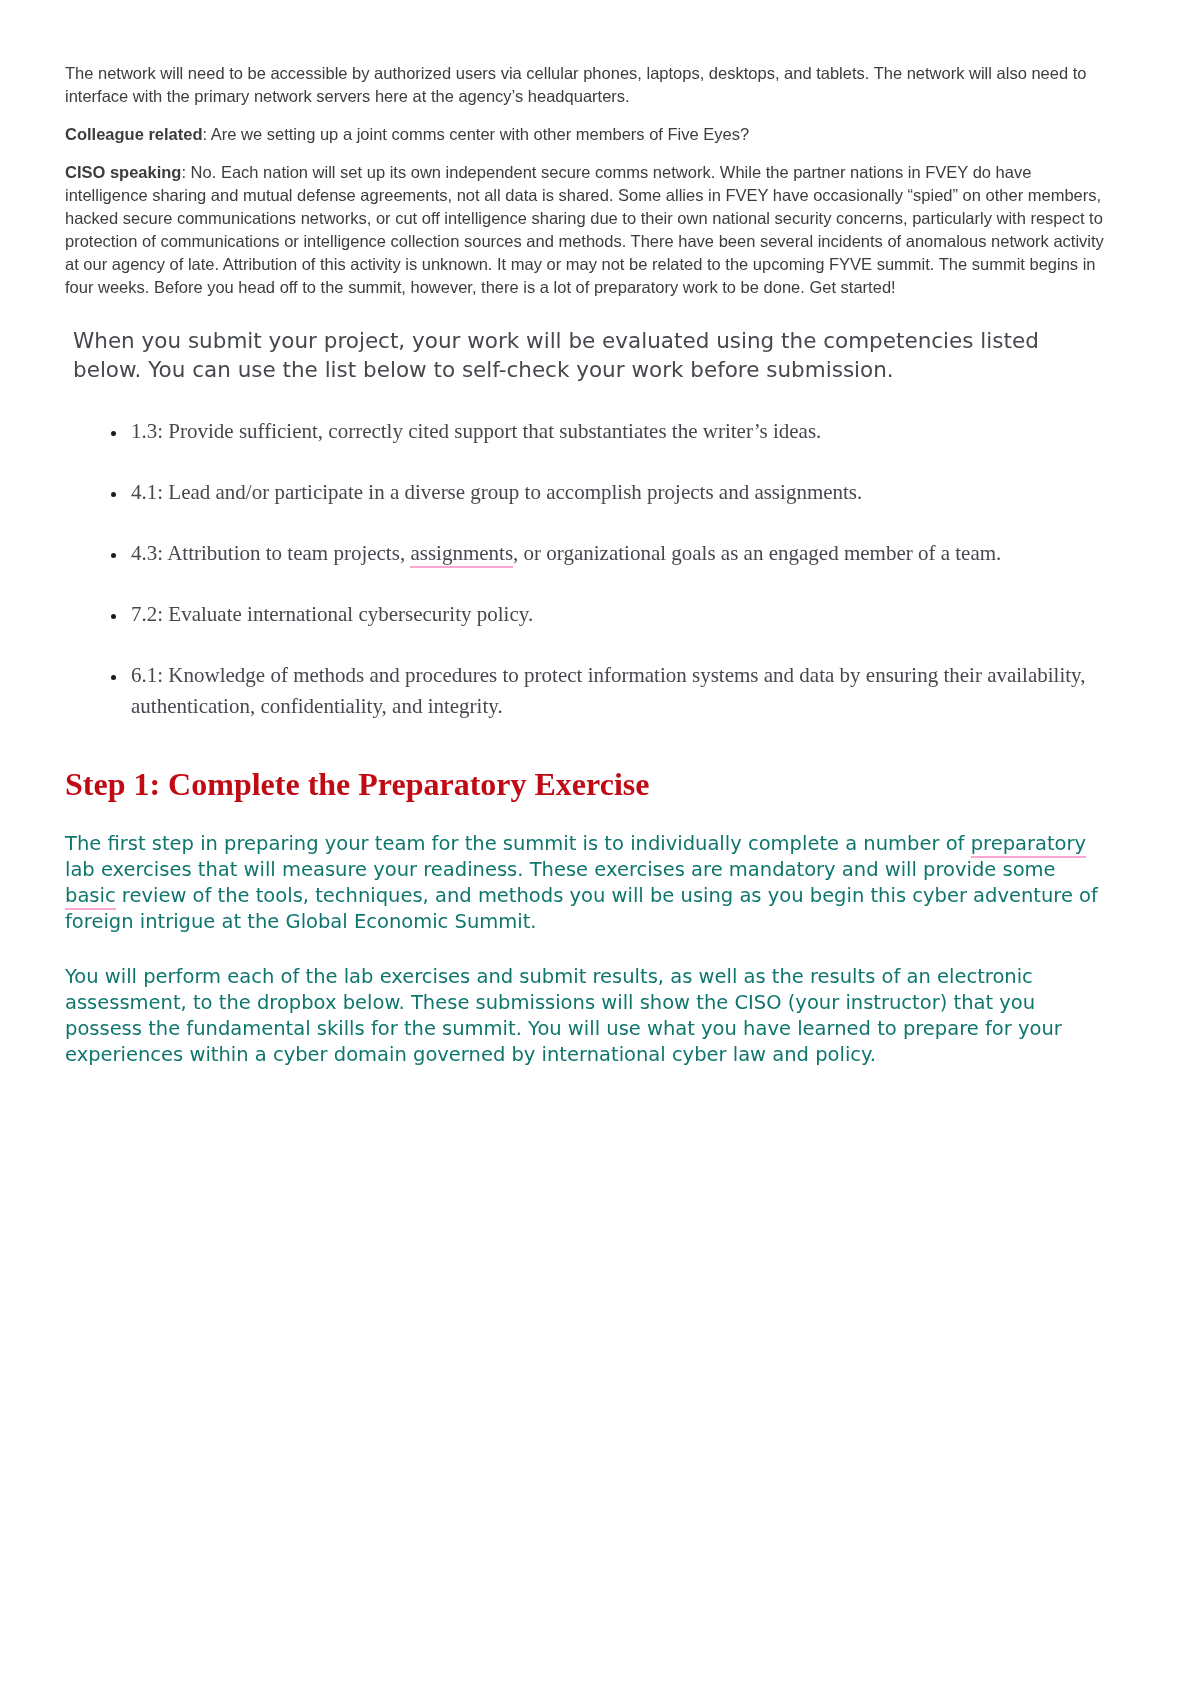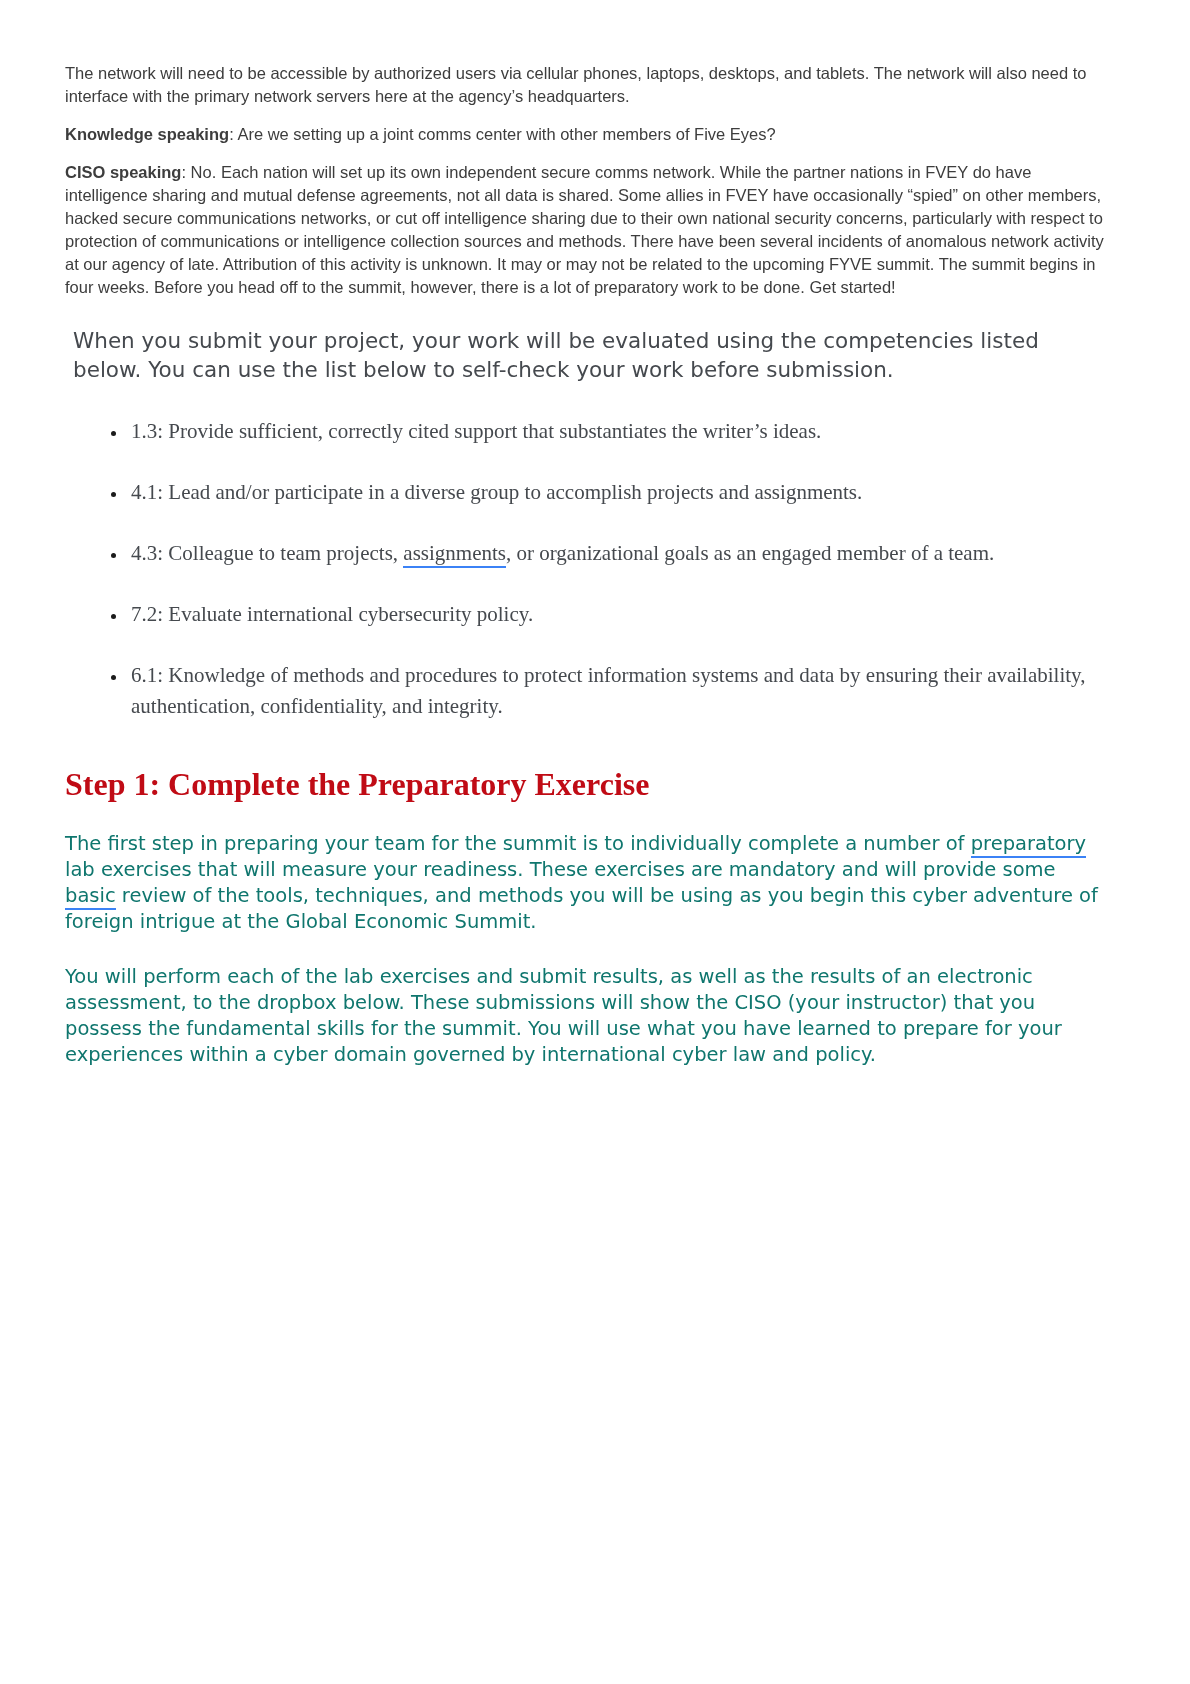--- a/index.html
+++ b/index.html
@@ -50,21 +50,21 @@
     margin-bottom: 30px;
     padding-left: 4px;
   }
   ul.competency-list li::marker {
     color: #1b1b1b;
     font-size: 16px;
   }
 
   
   .grammar-underline {
-    border-bottom: 2px solid #3b82f6;
+    border-bottom: 2px solid #f9a8d4;
     padding-bottom: 1px;
   }
   .grammar-underline:empty { border-bottom: none; padding-bottom: 0; }
 
   
   h1.step-heading {
     font-family: "Liberation Serif", serif;
     font-weight: bold;
     font-size: 32px;
     line-height: 36px;
@@ -84,40 +84,40 @@
 </head>
 <body>
 
 <div class="page">
 
   <p class="para-a">
     <span>The network will need to be accessible by authorized users via cellular phones, laptops, desktops, and tablets. The network will also need to interface with the primary network servers here at the agency’s headquarters.</span>
   </p>
 
   <p class="para-a">
-    <b>Knowledge speaking</b><span>: Are we setting up a joint comms center with other members of Five Eyes?</span>
+    <b>Colleague related</b><span>: Are we setting up a joint comms center with other members of Five Eyes?</span>
   </p>
 
   <p class="para-a">
     <b>CISO speaking</b><span>: No. Each nation will set up its own independent secure comms network. While the partner nations in FVEY do have intelligence sharing and mutual defense agreements, not all data is shared. Some allies in FVEY have occasionally “spied” on other members, hacked secure communications networks, or cut off intelligence sharing due to their own national security concerns, particularly with respect to protection of communications or intelligence collection sources and methods. There have been several incidents of anomalous network activity at our agency of late. Attribution of this activity is unknown. It may or may not be related to the upcoming FYVE summit. The summit begins in four weeks. Before you head off to the summit, however, there is a lot of preparatory work to be done. Get started!</span>
   </p>
 
   <p class="para-b">
     <span>When you submit your project, your work will be evaluated using the competencies listed below. You can use the list below to self-check your work before submission.</span>
   </p>
 
   <ul class="competency-list">
     <li>
       <span>1.3: Provide sufficient, correctly cited support that substantiates the writer’s ideas.</span><span class="grammar-underline"></span><span></span>
     </li>
     <li>
       <span>4.1: Lead and/or participate in a diverse group to accomplish projects and assignments.</span><span class="grammar-underline"></span><span></span>
     </li>
     <li>
-      <span>4.3: Colleague to team projects, </span><span class="grammar-underline">assignments</span><span>, or organizational goals as an engaged member of a team.</span>
+      <span>4.3: Attribution to team projects, </span><span class="grammar-underline">assignments</span><span>, or organizational goals as an engaged member of a team.</span>
     </li>
     <li>
       <span>7.2: Evaluate international cybersecurity policy.</span><span class="grammar-underline"></span><span></span>
     </li>
     <li>
       <span>6.1: Knowledge of methods and procedures to protect information systems and data by ensuring their availability, authentication, confidentiality, and integrity.</span><span class="grammar-underline"></span><span></span>
     </li>
   </ul>
 
   <h1 class="step-heading">

